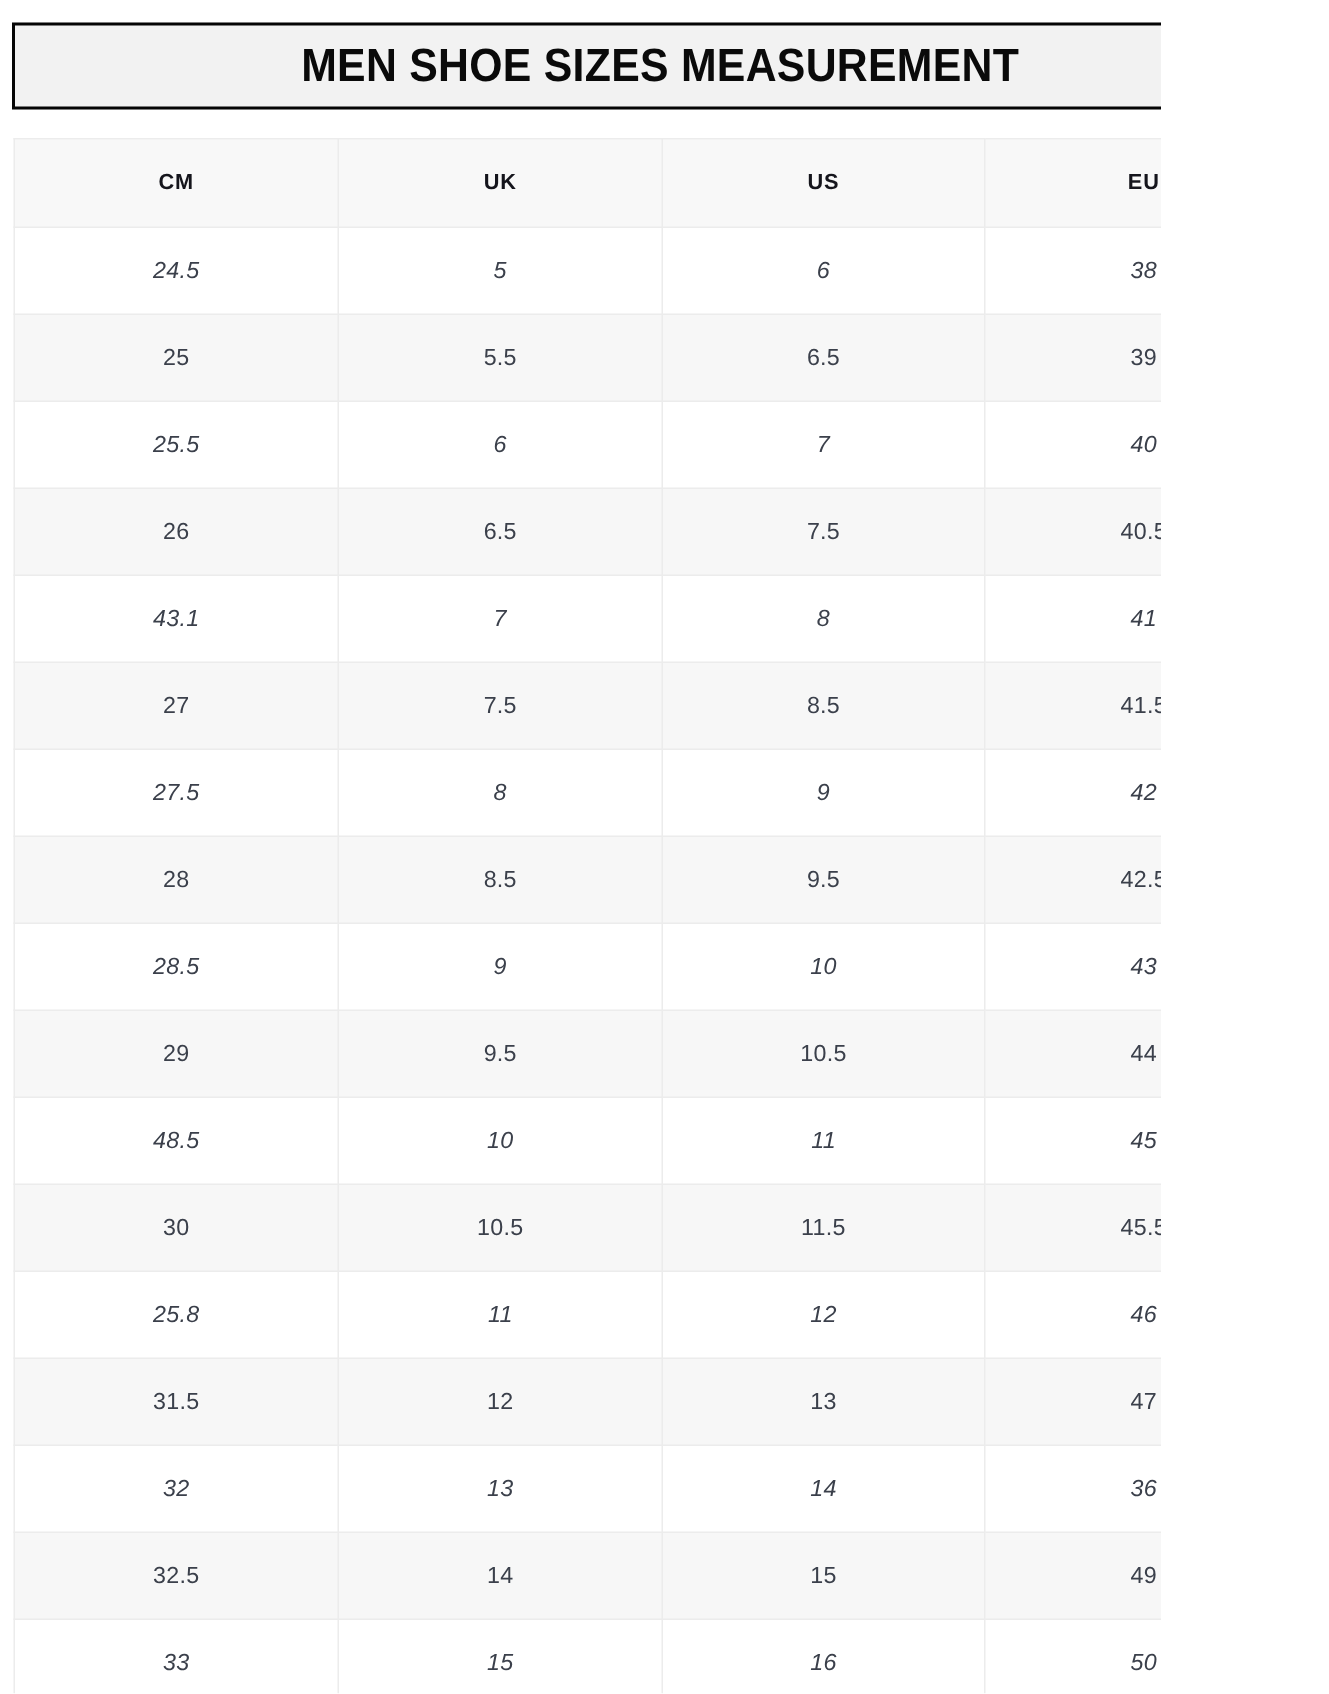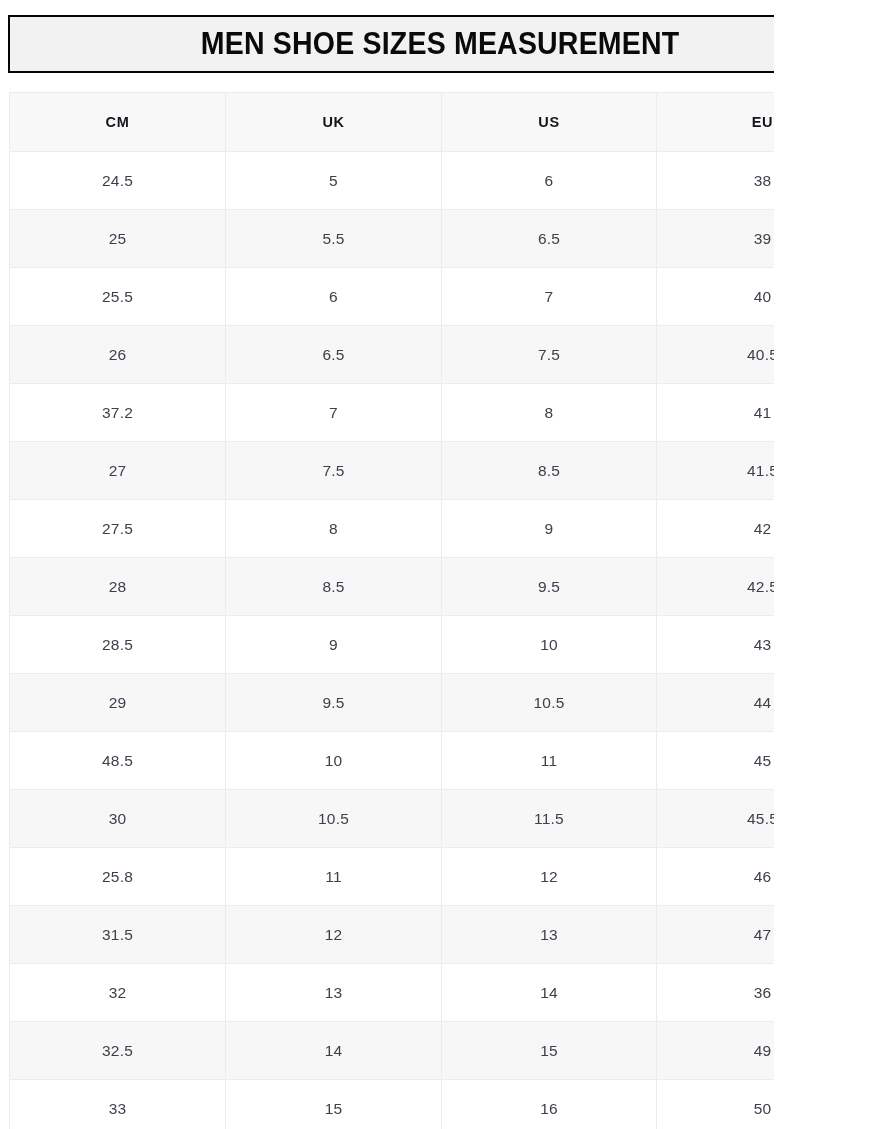--- a/index.html
+++ b/index.html
@@ -86,20 +86,21 @@
   table.size-table tbody td {
     height: 57px;
     font-size: 15.5px;
     font-weight: normal;
     color: #3b404b;
     letter-spacing: 0.2px;
   }
 
   table.size-table tbody tr.row-odd td {
     background: #ffffff;
+    font-style: italic;
   }
   table.size-table tbody tr.row-even td {
     background: #f7f7f7;
   }
 </style>
 </head>
 <body>
 
 <div id="page">
 
@@ -142,21 +143,21 @@
           <td>7</td>
           <td>40</td>
         </tr>
         <tr class="row-even">
           <td>26</td>
           <td>6.5</td>
           <td>7.5</td>
           <td>40.5</td>
         </tr>
         <tr class="row-odd">
-          <td>37.2</td>
+          <td>43.1</td>
           <td>7</td>
           <td>8</td>
           <td>41</td>
         </tr>
         <tr class="row-even">
           <td>27</td>
           <td>7.5</td>
           <td>8.5</td>
           <td>41.5</td>
         </tr>

